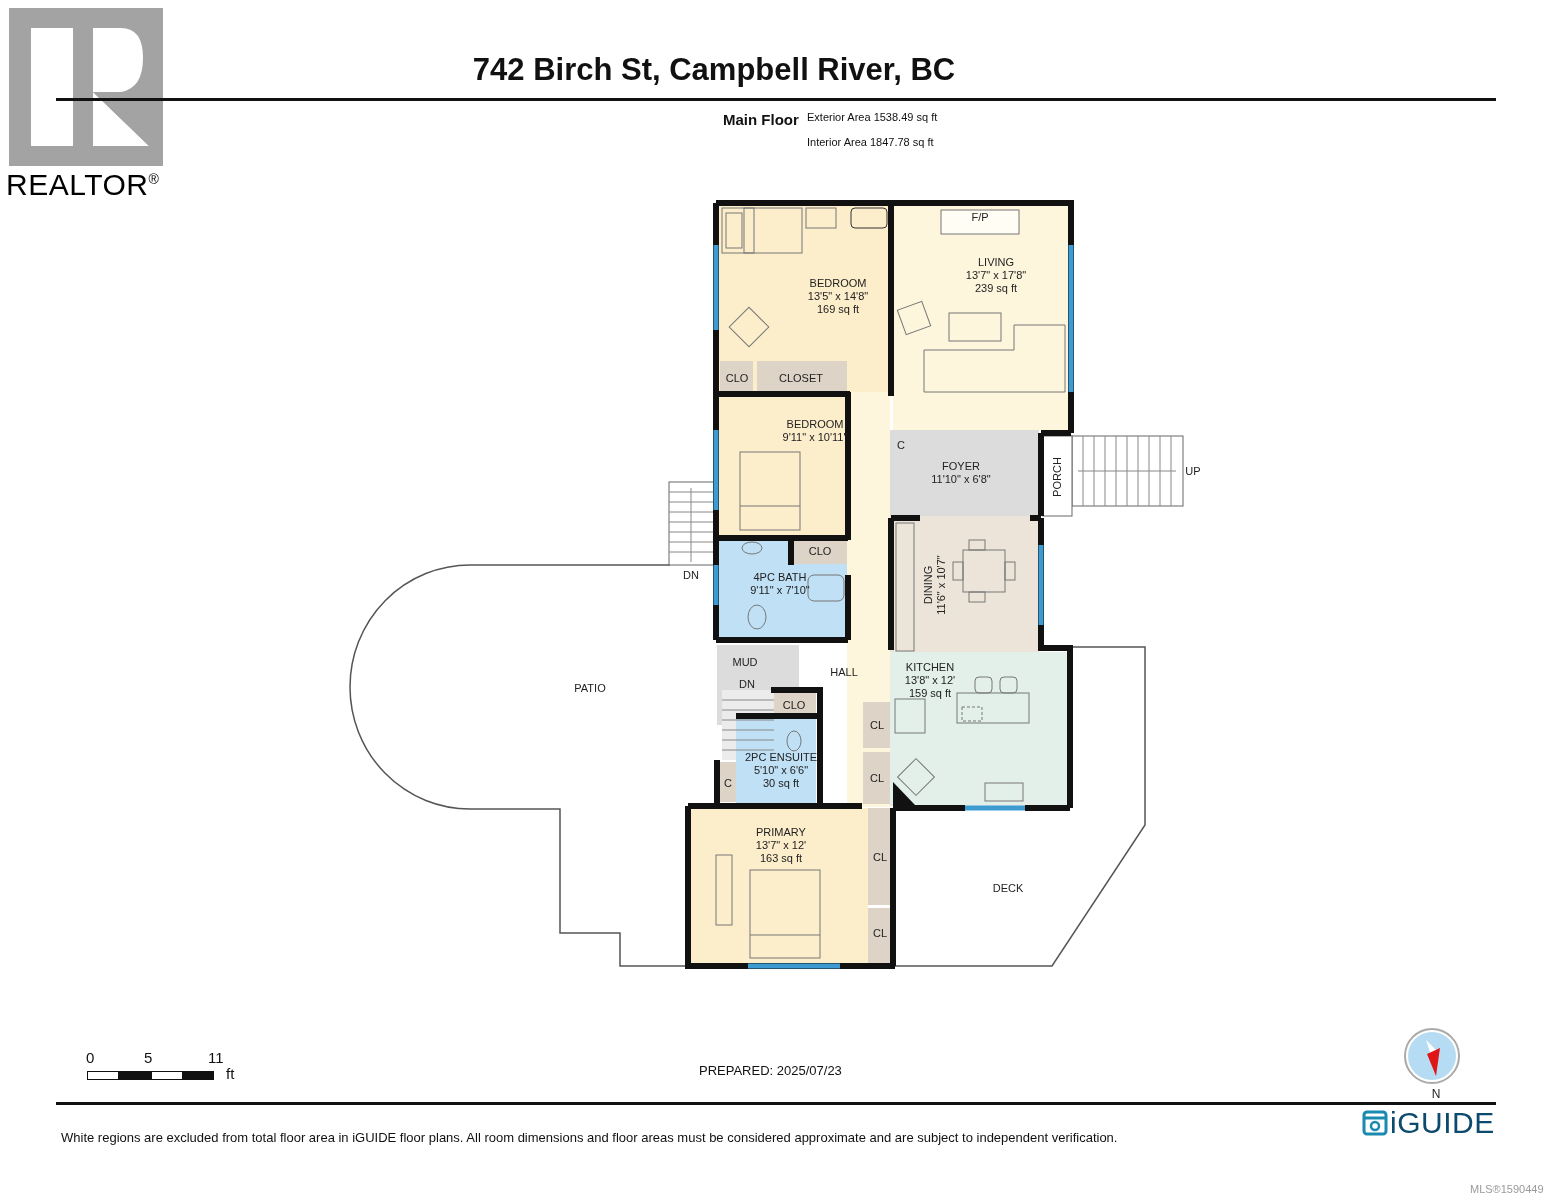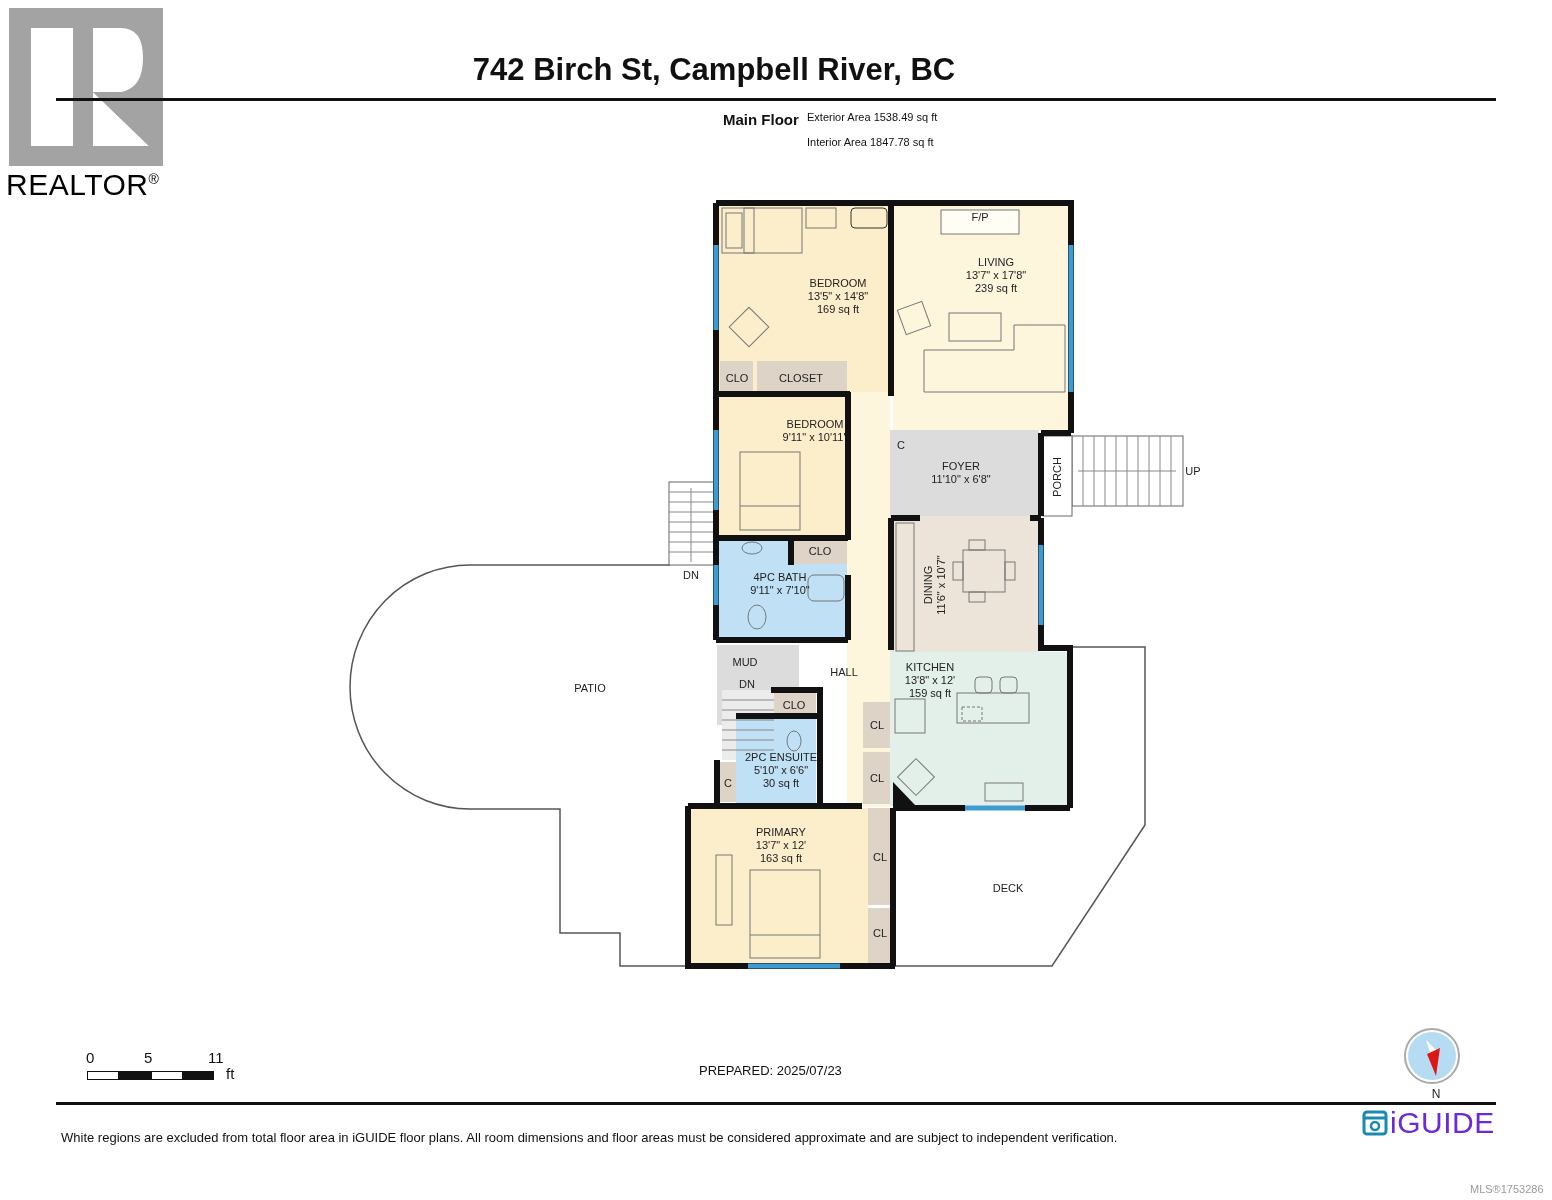--- a/index.html
+++ b/index.html
@@ -12,21 +12,21 @@
   .floor-name { left: 695px; top: 111px; font-size: 15px; font-weight: bold; margin-left: 28px; }
   .area { left: 807px; font-size: 11px; }
   svg.plan { position: absolute; left: 0; top: 0; }
   .room-label { font-family: "Liberation Sans", sans-serif; font-size: 11px; fill: #222; }
   .scale { left: 86px; top: 1049px; }
   .scale-num { font-size: 15px; position: absolute; top: 0; }
   .scale-bar { position: absolute; top: 22px; height: 7px; border: 1px solid #111; }
   .prepared { left: 699px; top: 1063px; font-size: 13px; }
   .bottom-line { left: 56px; top: 1102px; width: 1440px; height: 3px; background: #111; }
   .disclaimer { left: 61px; top: 1130px; font-size: 13px; }
-  .iguide { left: 1362px; top: 1106px; font-size: 30px; color: #6d28d9; letter-spacing: 0.5px; }
+  .iguide { left: 1362px; top: 1106px; font-size: 30px; color: #0c4a6e; letter-spacing: 0.5px; }
   .mls { left: 1470px; top: 1183px; font-size: 11px; color: #9a9a9a; }
 </style>
 </head>
 <body>
 
 <div class="abs realtor-logo">
   <svg width="154" height="158" viewBox="0 0 154 158">
     <rect x="22" y="20" width="42" height="118" fill="#ffffff"></rect>
     <path d="M 84 20 L 112 20 Q 134 20 134 50 Q 134 80 112 84 L 84 84 Z" fill="#ffffff"></path>
     <path d="M 84 84 L 84 138 L 140 138 Z" fill="#ffffff"></path>
@@ -260,13 +260,13 @@
   <div class="scale-bar" style="left:32px;width:32px;background:#111"></div>
   <div class="scale-bar" style="left:65px;width:30px;background:#fff"></div>
   <div class="scale-bar" style="left:96px;width:30px;background:#111"></div>
   <span class="scale-num" style="left:140px;top:16px">ft</span>
 </div>
 
 <div class="abs prepared">PREPARED: 2025/07/23</div>
 <div class="abs bottom-line" style="width:1440px"></div>
 <div class="abs disclaimer">White regions are excluded from total floor area in iGUIDE floor plans. All room dimensions and floor areas must be considered approximate and are subject to independent verification.</div>
 <div class="abs iguide" style="left:1390px">iGUIDE</div>
-<div class="abs mls">MLS®1753286</div>
+<div class="abs mls">MLS®1590449</div>
 
 </body></html>

